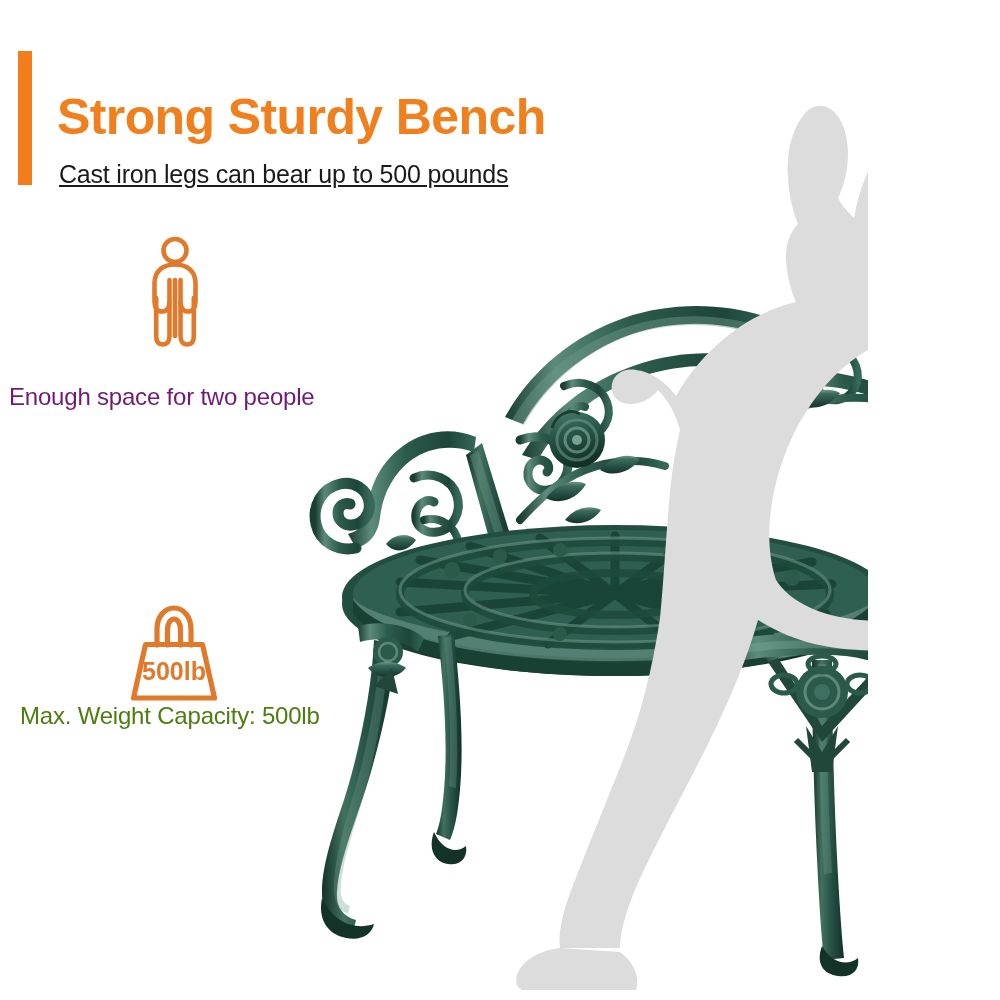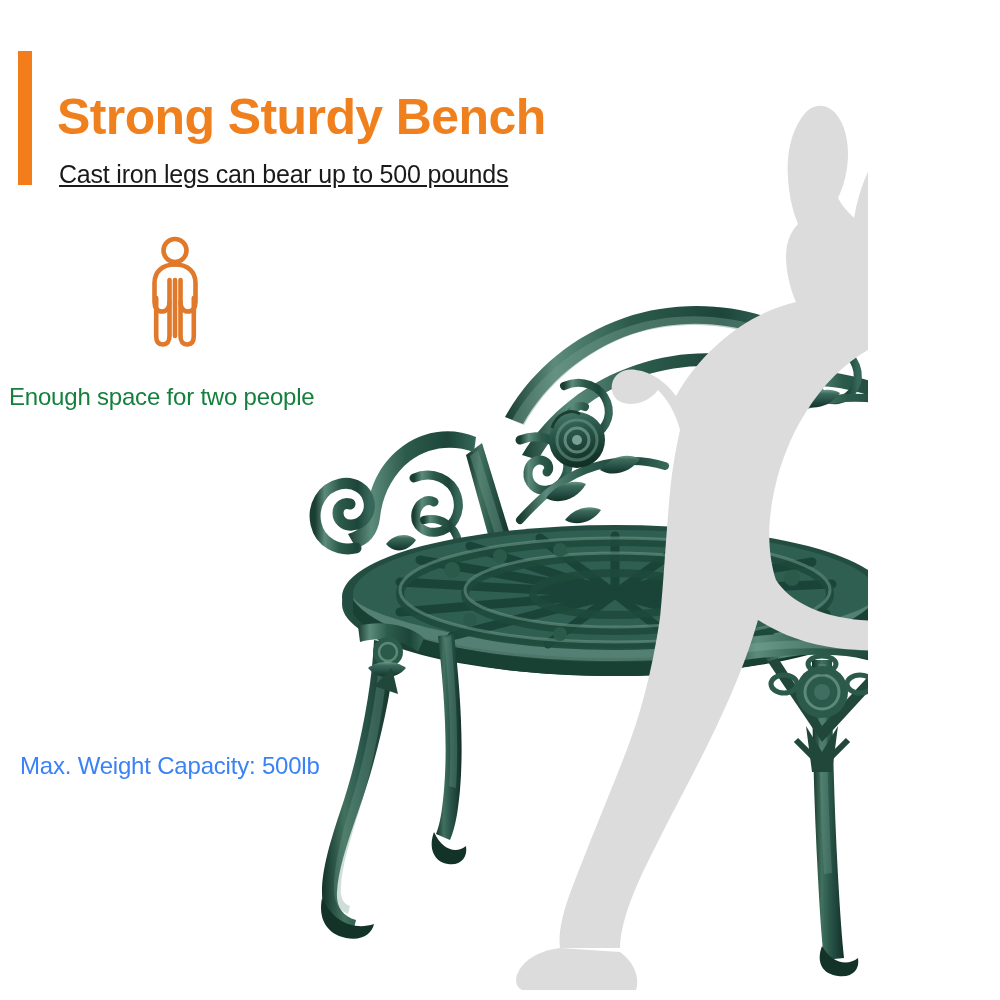--- a/index.html
+++ b/index.html
@@ -56,40 +56,40 @@
     left: 146px;
     top: 236px;
     width: 58px;
     height: 112px;
   }
   #caption-people {
     position: absolute;
     left: 9px;
     top: 361px;
     font-size: 24px;
-    color: #15803d;
+    color: #701a75;
     white-space: nowrap;
     letter-spacing: -0.2px;
     line-height: 1;
   }
 
   
   #weight-icon {
     position: absolute;
     left: 129px;
     top: 601px;
     width: 90px;
     height: 100px;
   }
   #caption-capacity {
     position: absolute;
     left: 20px;
-    top: 730px;
+    top: 680px;
     font-size: 24px;
-    color: #3b82f6;
+    color: #4d7c0f;
     white-space: nowrap;
     letter-spacing: -0.2px;
     line-height: 1;
   }
 
   
   #product-stage {
     position: absolute;
     left: 0;
     top: 0;
@@ -414,16 +414,27 @@
                  C34.5 105.5 37 108.5 41.2 108.5
                  C45.4 108.5 47.8 105.5 47.8 100
                  L47.8 62"></path>
         <path d="M29 44 L29 100"></path>
       </g>
     </svg>
   </div>
 
   <p id="caption-people">Enough space for two people</p>
 
+  <div id="weight-icon">
+    <svg viewBox="0 0 90 100" width="90" height="100" xmlns="http://www.w3.org/2000/svg">
+
+      <path d="M28 44 L28 28 C28 16 35.5 7 45 7 C54.5 7 62 16 62 28 L62 44" fill="none" stroke="#E0792A" stroke-width="5.2" stroke-linecap="round"></path>
+      <path d="M38.5 44 L38.5 28.5 C38.5 22.5 41.5 18 45 18 C48.5 18 51.5 22.5 51.5 28.5 L51.5 44" fill="none" stroke="#E0792A" stroke-width="5.2" stroke-linecap="round"></path>
+
+      <path d="M16.5 43.5 L73.5 43.5 L85.5 97 L4.5 97 Z" fill="none" stroke="#E0792A" stroke-width="5.2" stroke-linejoin="round"></path>
+
+      <text x="45" y="79" text-anchor="middle" font-family="Liberation Sans, sans-serif" font-size="25" font-weight="bold" fill="#E0792A">500lb</text>
+    </svg>
+  </div>
 
   <p id="caption-capacity">Max. Weight Capacity: 500lb</p>
 
 </div>
 
 </body></html>

